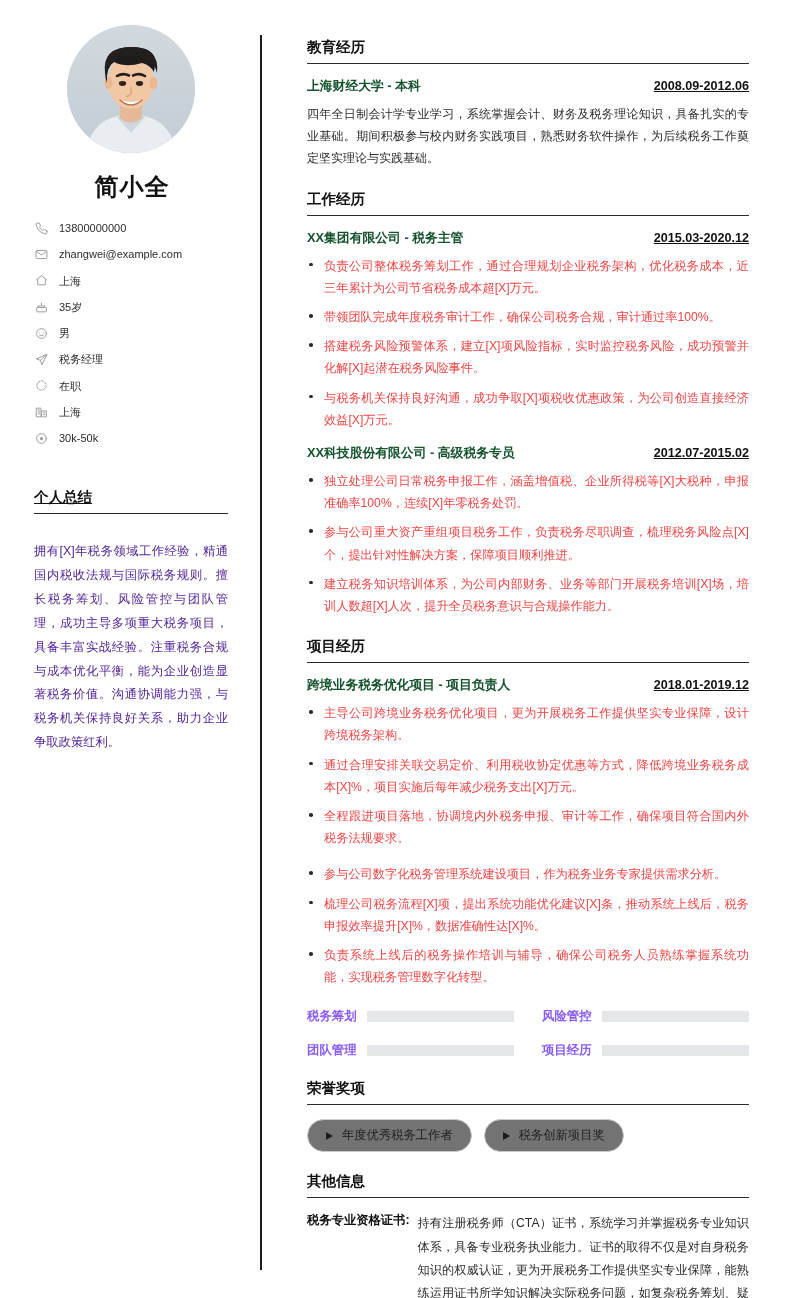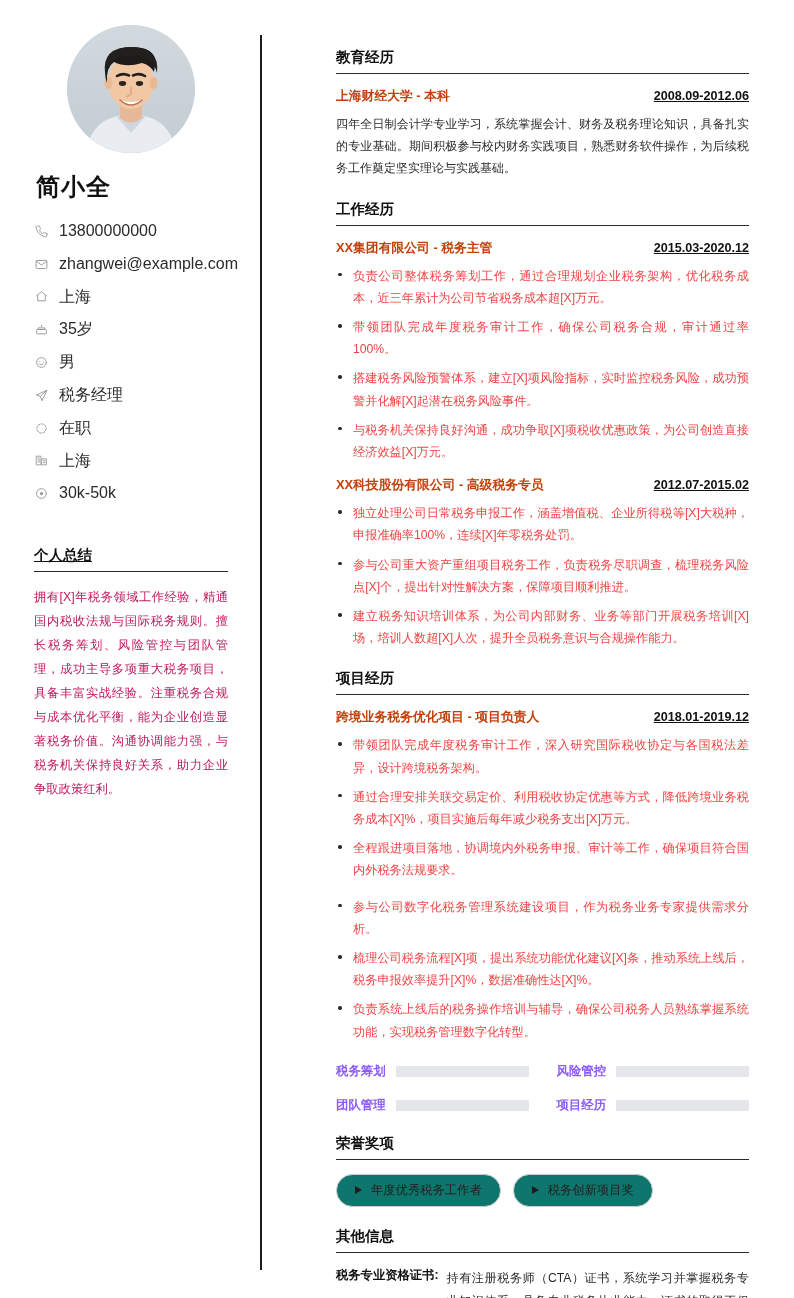--- a/index.html
+++ b/index.html
@@ -21,61 +21,60 @@
     width:1.6px;background:#1c1c1c;
   }
   .avatar-wrap{display:flex;justify-content:center;margin-bottom:18px;}
   .avatar{
     width:128px;height:128px;border-radius:50%;
     background:#ccd4da;overflow:hidden;position:relative;
   }
   .avatar svg{display:block;width:128px;height:128px;}
   .person-name{
     font-size:24px;font-weight:bold;letter-spacing:1px;
-    margin:2px 0 18px 2px;color:#111;
+    margin:2px 0 18px 2px;color:#111;text-align:center;
   }
   .contact-list{list-style:none;margin:0;padding:0;}
   .contact-item{
     display:flex;align-items:center;gap:11px;
-    margin-bottom:12px;font-size:16px;color:#2b2b2b;line-height:1.3;
+    margin-bottom:12px;font-size:11px;color:#2b2b2b;line-height:1.3;
   }
   .ci-icon{
     width:14px;height:14px;flex:0 0 14px;display:flex;
     align-items:center;justify-content:center;color:#9a9a9a;
   }
   .ci-icon svg{display:block;}
   .side-heading{
     font-size:14.5px;font-weight:bold;color:#111;
     margin:42px 0 0 0;padding-bottom:6px;
     border-bottom:1.4px solid #2a2a2a;
     text-decoration:underline;
   }
   .summary-text{
-    margin-top:14px;font-size:12.3px;line-height:1.95;
-    color:#be185d;text-align:justify;
+    margin-top:26px;font-size:12.3px;line-height:1.95;
+    color:#4c1d95;text-align:justify;
   }
 
   
   .main{
     flex:1;box-sizing:border-box;
-    padding:48px 45px 0 45px;
-    margin-left:29px;
+    padding:38px 45px 0 45px;
   }
   .sec{margin-bottom:20px;}
   .sec-heading{
     font-size:14.5px;font-weight:bold;color:#111;
     padding-bottom:6px;border-bottom:1.5px solid #2a2a2a;
     margin:0 0 14px 0;
   }
   .entry{margin-bottom:14px;}
   .entry-head{
     display:flex;justify-content:space-between;align-items:baseline;
     margin-bottom:8px;gap:10px;
   }
-  .entry-title{font-size:12.8px;font-weight:bold;color:#c2410c;}
+  .entry-title{font-size:12.8px;font-weight:bold;color:#14532d;}
   .entry-date{font-size:12.6px;font-weight:bold;color:#111;white-space:nowrap;text-decoration:underline;}
   .entry-desc{
     font-size:12px;line-height:1.85;color:#2b2b2b;text-align:justify;
     margin:0;
   }
   .bullets{list-style:none;margin:0;padding:0;}
   .bullets li{
     position:relative;padding-left:17px;margin-bottom:7px;
     font-size:12.2px;line-height:1.82;color:#ef4444;text-align:justify;
   }
@@ -100,21 +99,21 @@
   .skill-fill{
     height:100%;background:#1d1d1d;position:relative;
     clip-path:polygon(0 0, 100% 0, calc(100% - 9px) 100%, 0 100%);
   }
 
   
   .award-row{display:flex;gap:12px;flex-wrap:wrap;margin-top:4px;}
   .award-pill{
     display:flex;align-items:center;gap:9px;
     border:1.2px solid #c9ccd0;border-radius:17px;
-    padding:7px 18px;font-size:12.3px;color:#1f1f1f;background:#0f766e;
+    padding:7px 18px;font-size:12.3px;color:#1f1f1f;background:#737373;
   }
   .award-tri{
     width:0;height:0;border-left:7px solid #1d1d1d;
     border-top:4.5px solid transparent;border-bottom:4.5px solid transparent;
     flex:0 0 auto;
   }
 
   
   .other-row{display:flex;gap:8px;align-items:flex-start;}
   .other-label{
@@ -319,21 +318,21 @@
 
     <section class="sec">
       <h2 class="sec-heading">项目经历</h2>
 
       <div class="entry">
         <div class="entry-head">
           <span class="entry-title">跨境业务税务优化项目 - 项目负责人</span>
           <span class="entry-date">2018.01-2019.12</span>
         </div>
         <ul class="bullets">
-          <li>带领团队完成年度税务审计工作，深入研究国际税收协定与各国税法差异，设计跨境税务架构。</li>
+          <li>主导公司跨境业务税务优化项目，更为开展税务工作提供坚实专业保障，设计跨境税务架构。</li>
           <li>通过合理安排关联交易定价、利用税收协定优惠等方式，降低跨境业务税务成本[X]%，项目实施后每年减少税务支出[X]万元。</li>
           <li>全程跟进项目落地，协调境内外税务申报、审计等工作，确保项目符合国内外税务法规要求。</li>
         </ul>
       </div>
 
       <div class="entry">
         <ul class="bullets">
           <li>参与公司数字化税务管理系统建设项目，作为税务业务专家提供需求分析。</li>
           <li>梳理公司税务流程[X]项，提出系统功能优化建议[X]条，推动系统上线后，税务申报效率提升[X]%，数据准确性达[X]%。</li>
           <li>负责系统上线后的税务操作培训与辅导，确保公司税务人员熟练掌握系统功能，实现税务管理数字化转型。</li>

